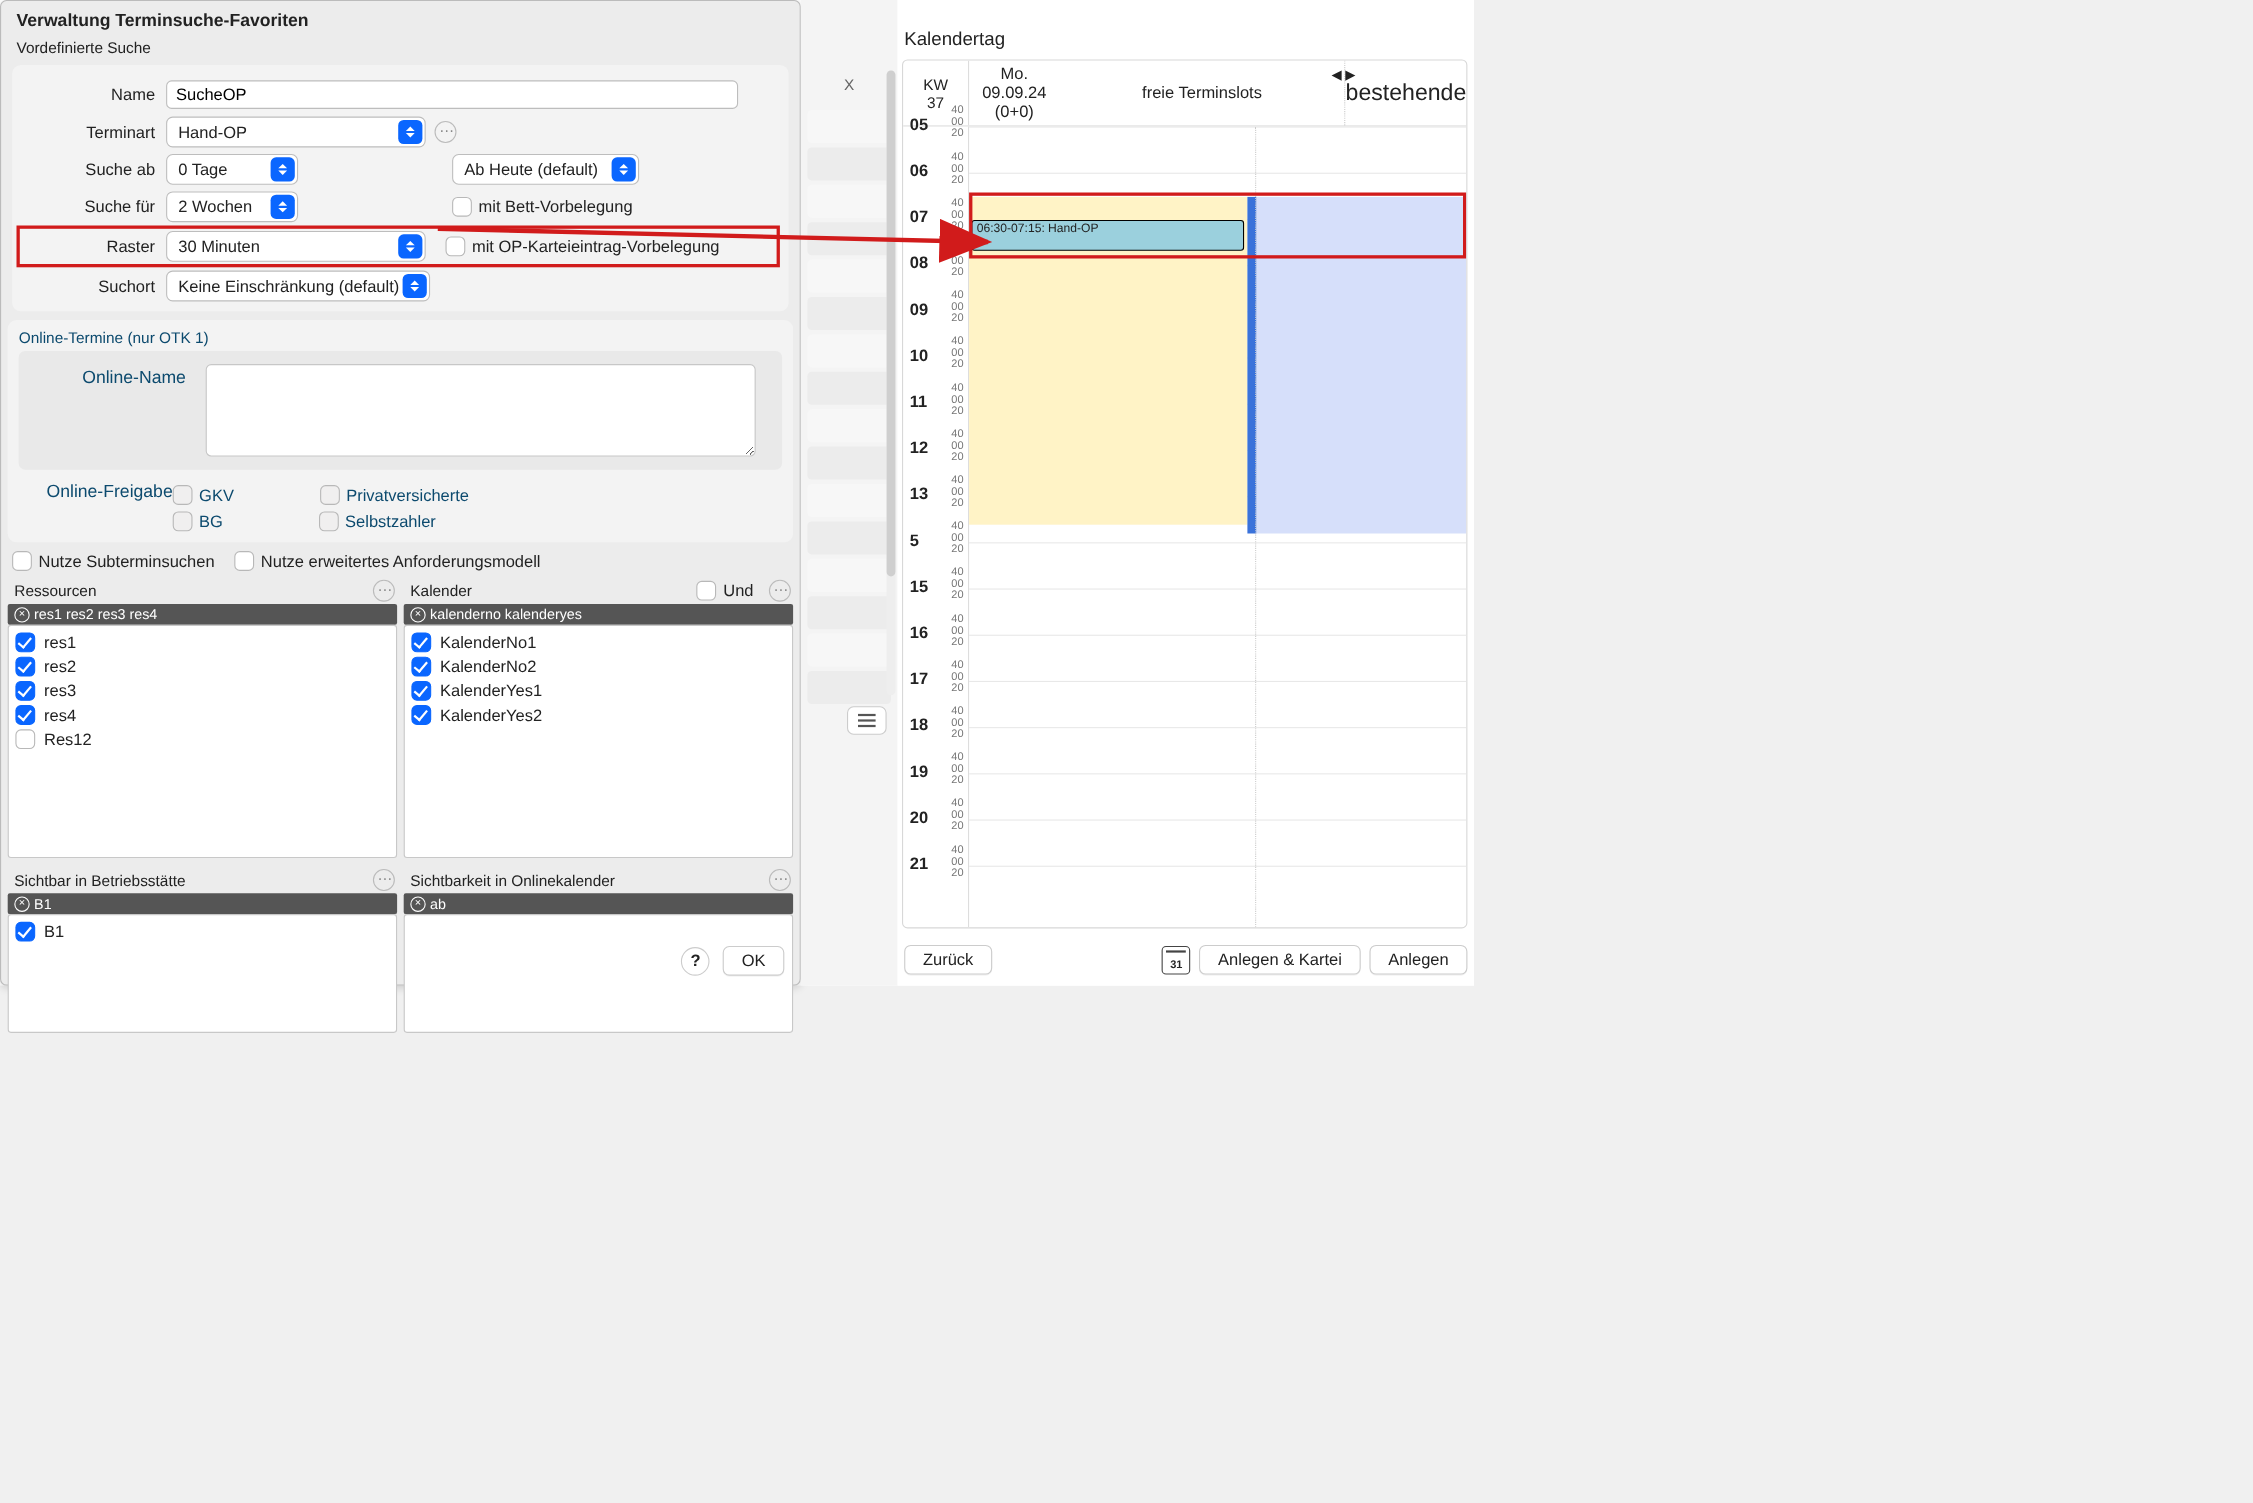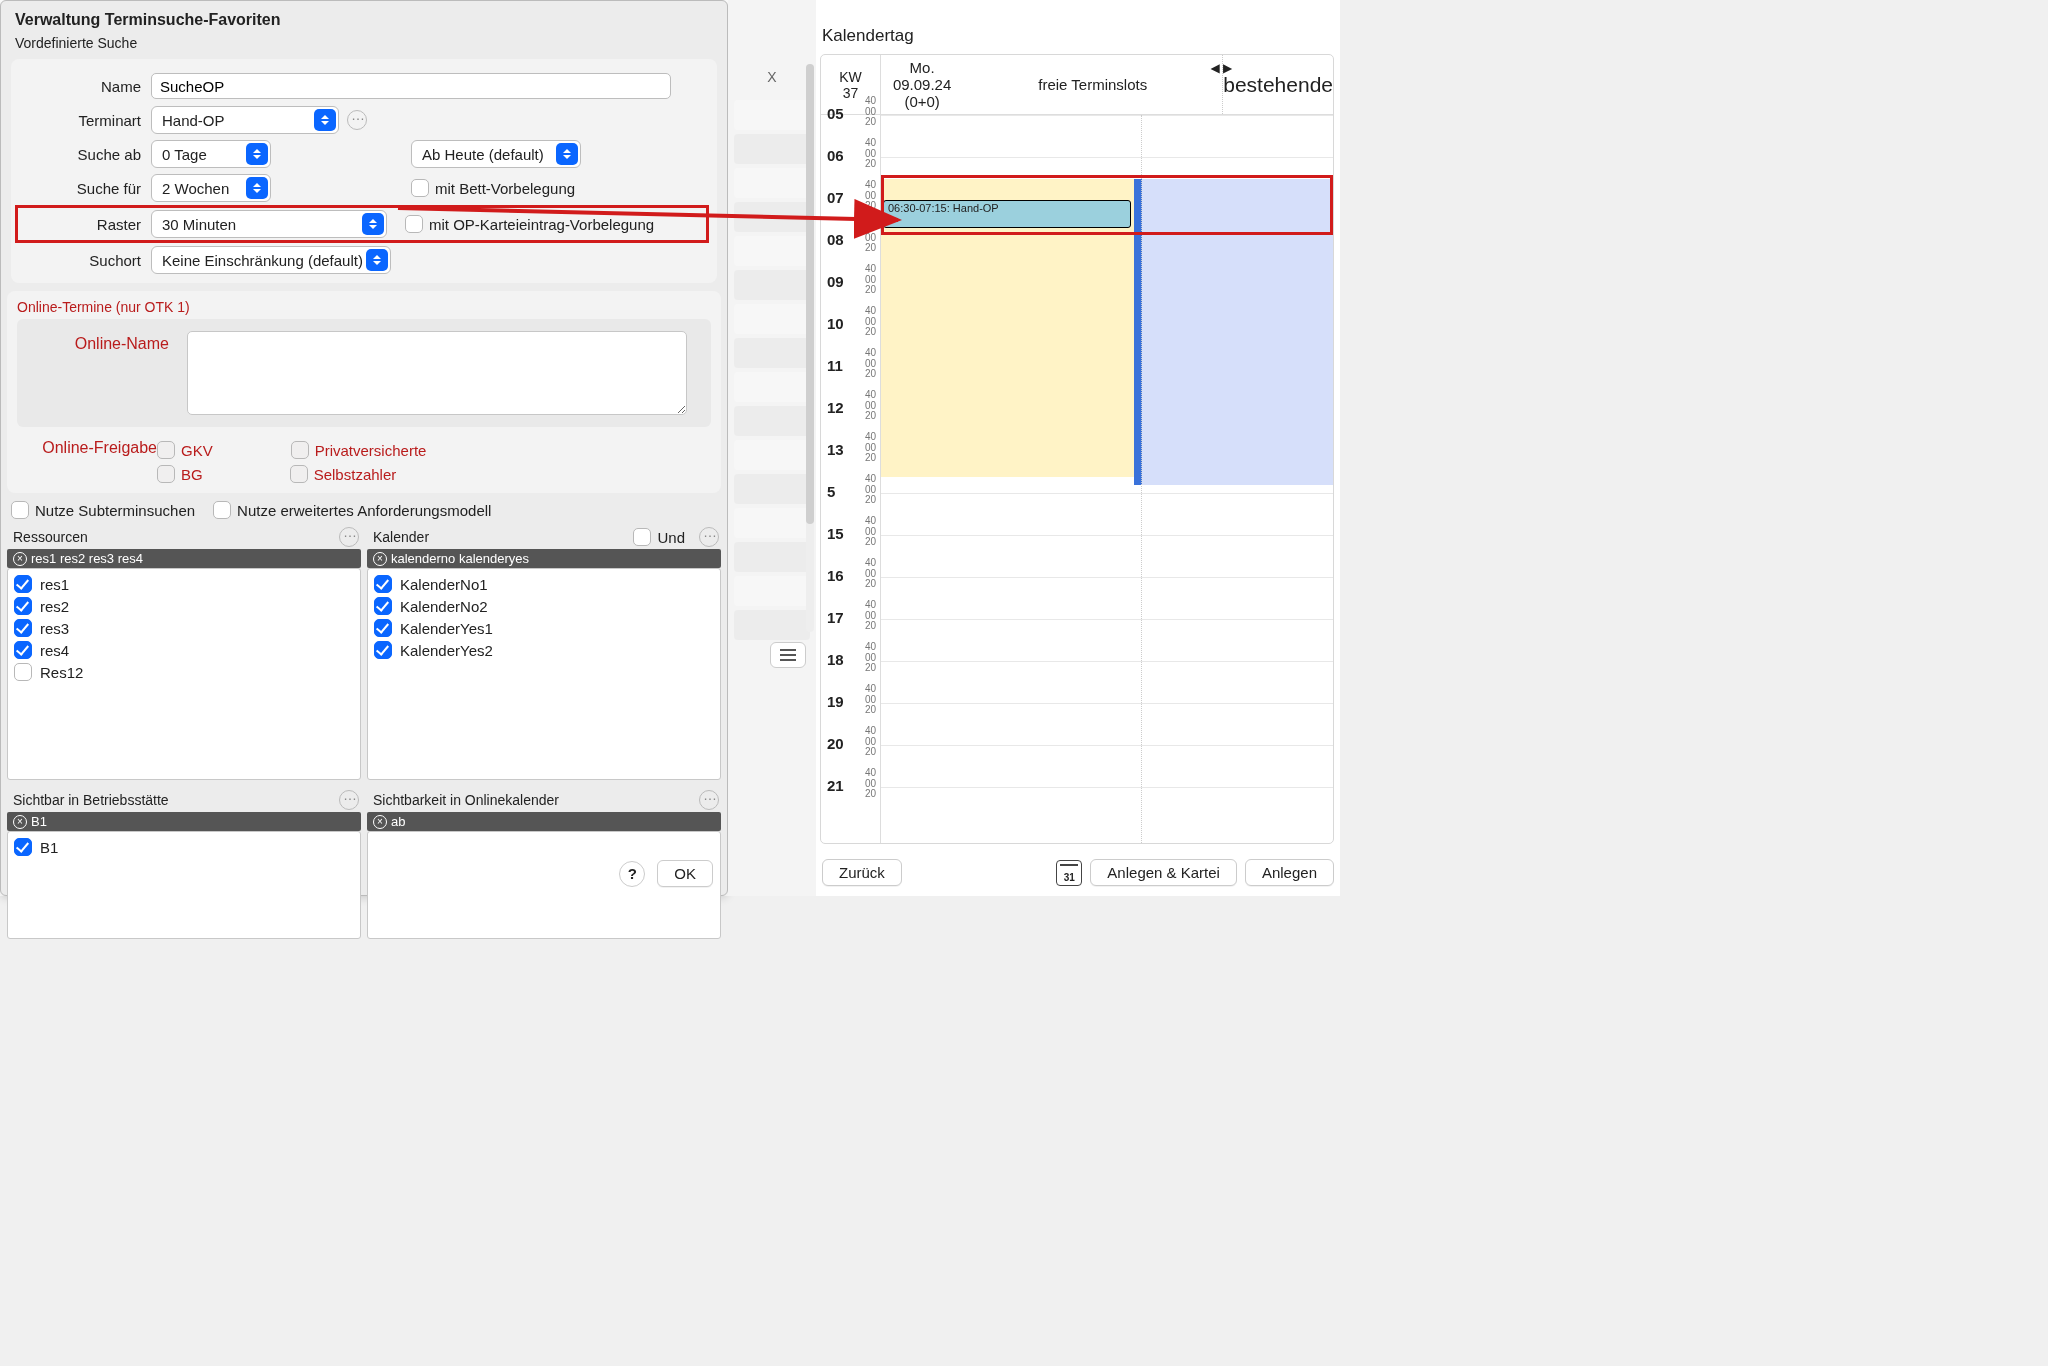--- a/index.html
+++ b/index.html
@@ -17,21 +17,21 @@
   .sel{ height:28px; background:#fff; border:1px solid #bdbdbd; border-radius:6px; padding:0 26px 0 10px; font-size:15px; position:relative; display:flex; align-items:center; cursor:default;}
   .sel .caret{ position:absolute; right:2px; top:2px; bottom:2px; width:22px; background:#0a66ff; border-radius:5px; display:flex; flex-direction:column; align-items:center; justify-content:center;}
   .sel .caret::before{content:''; width:0;height:0;border-left:4px solid transparent;border-right:4px solid transparent;border-bottom:4px solid #fff; margin-bottom:1px;}
   .sel .caret::after{content:''; width:0;height:0;border-left:4px solid transparent;border-right:4px solid transparent;border-top:4px solid #fff; margin-top:1px;}
   .mini-sel{ width:120px;}
   .hl-red{ outline:3px solid #d11b1b; outline-offset:-1px;}
   .check{ display:flex; align-items:center; gap:6px; font-size:15px;}
   .cbox{ width:18px; height:18px; border:1.5px solid #b8b8b8; border-radius:5px; background:#fff; display:inline-block;}
   .cbox.on{ background:#0a66ff; border-color:#0a66ff; position:relative;}
   .cbox.on::after{content:''; position:absolute; left:4px; top:1px; width:5px; height:10px; border:solid #fff; border-width:0 2.5px 2.5px 0; transform:rotate(40deg);}
-  .muted{ color:#b91c1c;}
+  .muted{ color:#0c4a6e;}
   .gear{ display:inline-block; width:20px;height:20px; border:1.5px solid #bbb; border-radius:50%; position:relative; margin-left:8px;}
   .gear::before{content:'…'; position:absolute; top:-4px; left:3px; font-size:14px; color:#888; letter-spacing:-1px;}
   .fieldset{ margin:8px 6px; padding:8px 10px 10px; border-radius:8px; background:#f3f3f3; position:relative;}
   .fieldset .fs-title{ font-size:14px; padding-bottom:4px;}
   .online-box{ background:#e9e9e9; border-radius:6px; padding:12px; display:flex; gap:18px;}
   .online-col-lbl{ width:140px; text-align:right; padding-top:4px;}
   .ta{ width:500px; height:84px; background:#fff; border:1px solid #c7c7c7; border-radius:5px;}
   .checks-row{ display:flex; gap:30px; margin-top:6px; padding-left:0;}
   .sub-row{ display:flex; gap:18px; padding:0 10px; font-size:14px;}
   .lists{ display:flex; gap:6px; padding:0 6px;}
@@ -94,21 +94,21 @@
   <div class="left-pane">
     <div class="dlg-title">Verwaltung Terminsuche-Favoriten</div>
     <div class="section-title">Vordefinierte Suche</div>
     <div class="inner">
       <div class="row">
         <div class="lbl">Name</div>
         <input class="txt-input" value="SucheOP" style="">
       </div>
       <div class="row">
         <div class="lbl">Terminart</div>
-        <div class="sel" style="width:188px">
+        <div class="sel" style="width:236px">
             <span>Hand-OP</span>
             <span class="caret"></span>
           </div>
         <span class="gear"></span>
       </div>
       <div class="row">
         <div class="lbl">Suche ab</div>
         <div class="sel mini-sel">
             <span>0 Tage</span>
             <span class="caret"></span>

